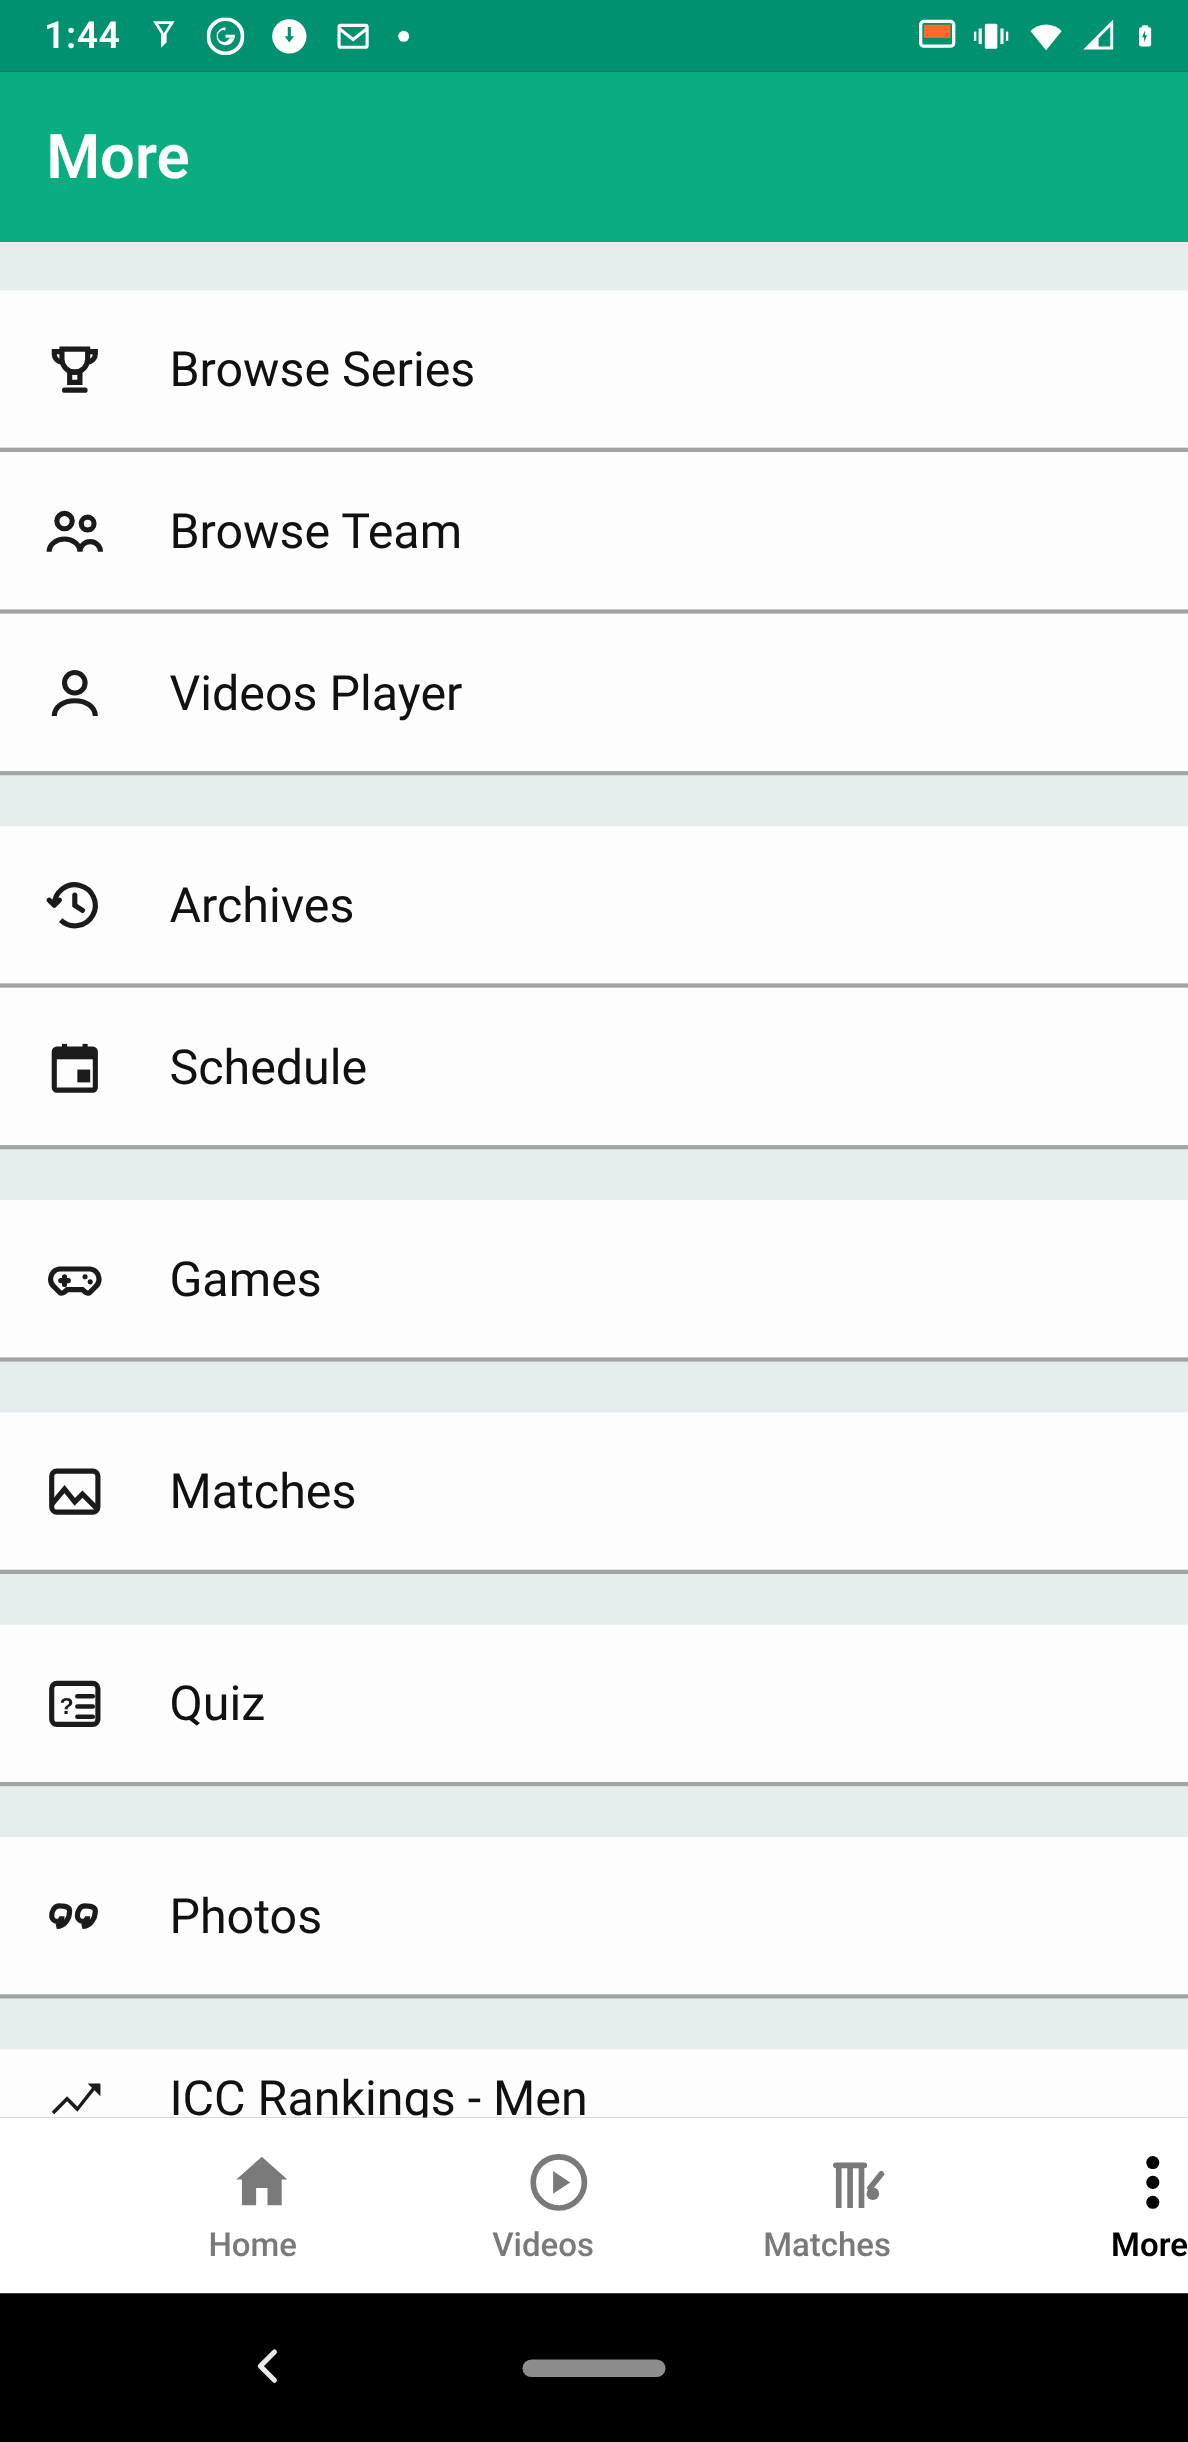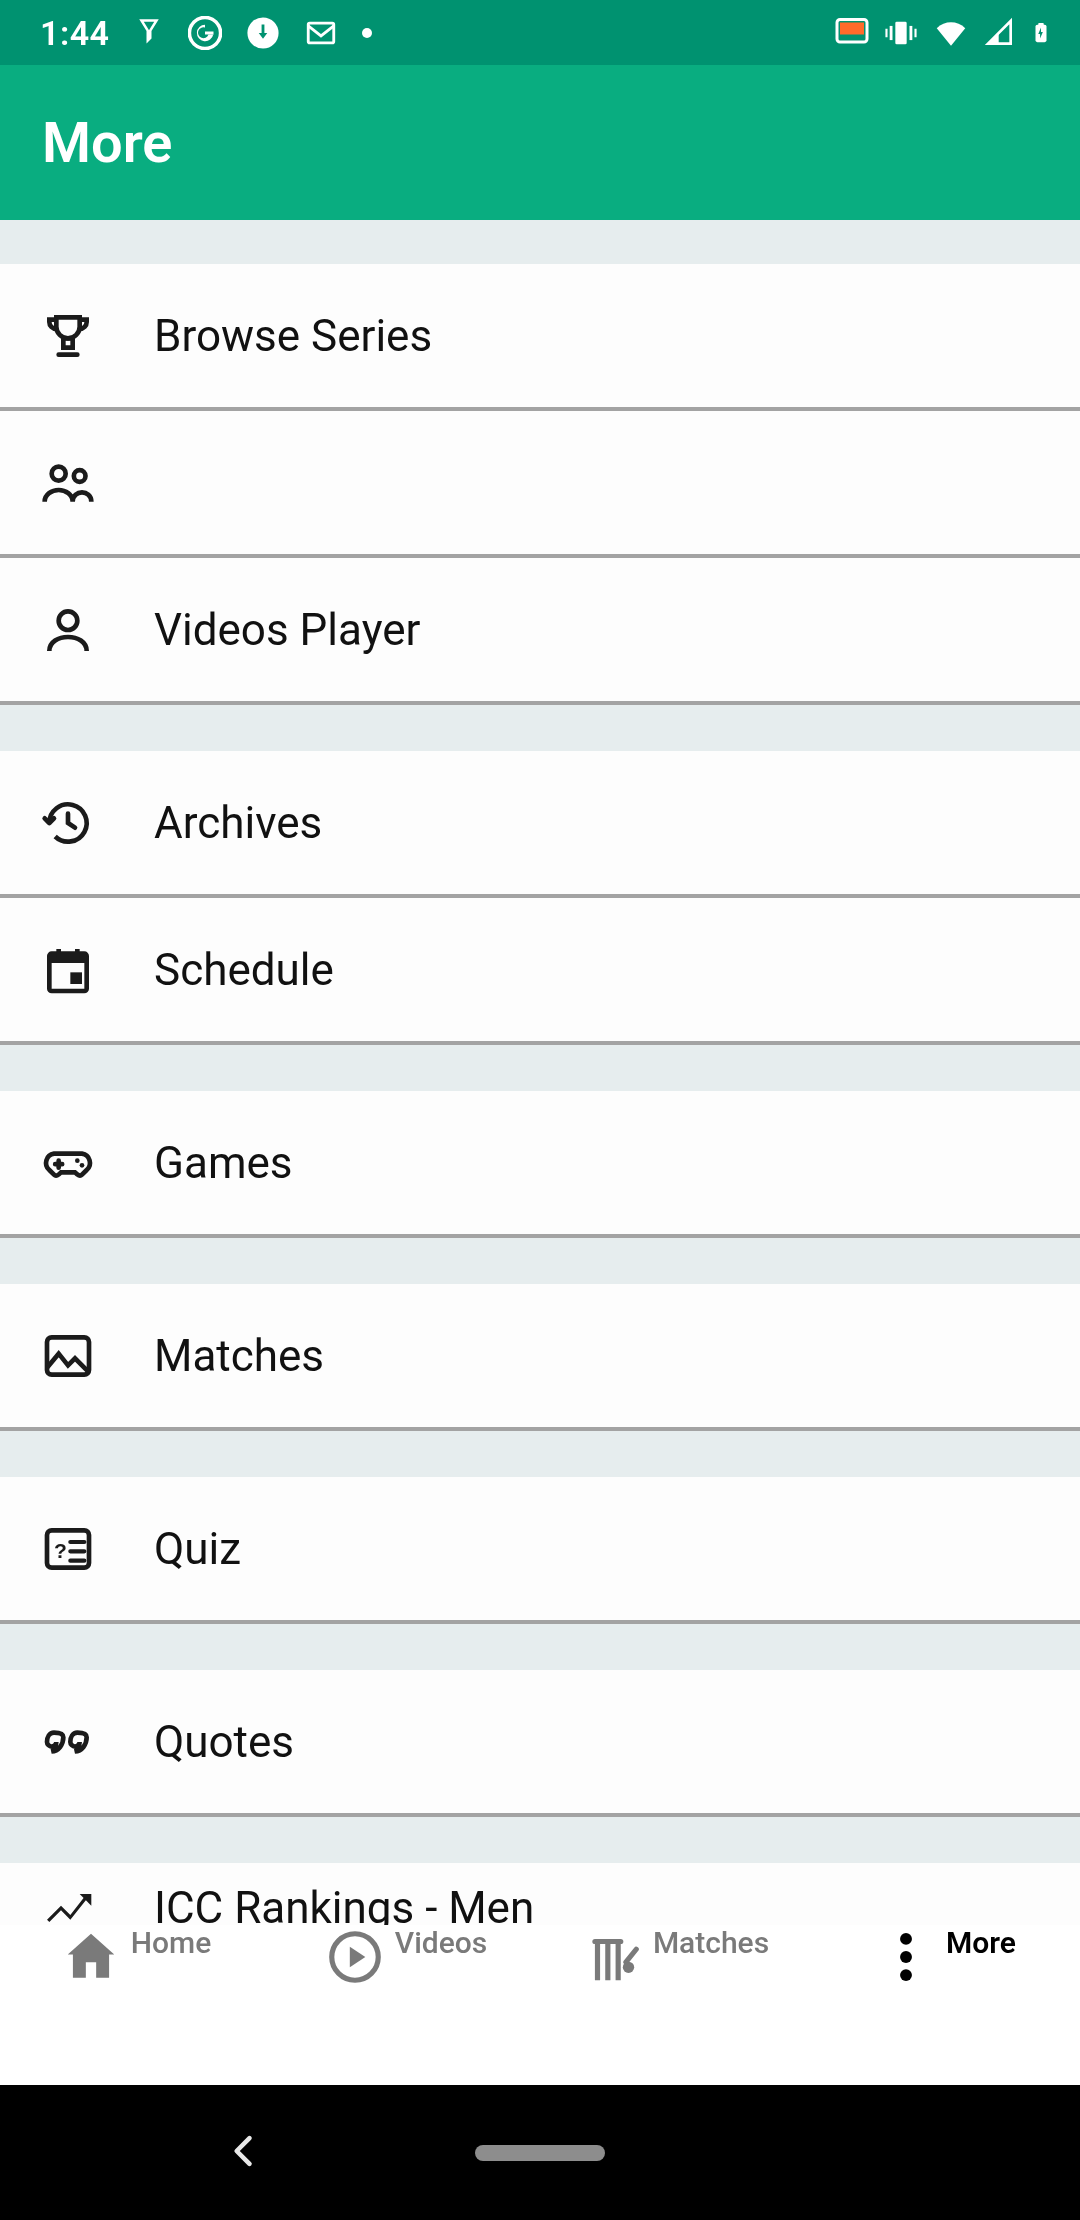--- a/index.html
+++ b/index.html
@@ -72,22 +72,22 @@
 
   
   .tab-bar {
     height: 160px;
     background:#fff;
     display:flex;
   }
   .tab {
     flex:1;
     display:flex;
-    flex-direction:row;
-    align-items:flex-start;
+    flex-direction:column;
+    align-items:flex-end;
     justify-content:center;
     gap:8px;
     color:#7a7a7a;
   }
   .tab.active { color:#000; }
   .tab .ticon { width:64px; height:64px; display:flex; align-items:center; justify-content:center; }
   .tab .ticon svg { width:62px; height:62px; }
   .tab .tlabel { font-size:30px; font-weight:500; }
   .tab.active .tlabel { font-weight:600; }
 
@@ -195,20 +195,21 @@
     <span class="label">Browse Series</span>
   </div>
   <div class="row">
     <span class="icon">
       <svg viewBox="0 0 24 24" fill="none" stroke="#1b1b1b" stroke-width="2">
           <circle cx="8" cy="8" r="3"></circle>
           <circle cx="17" cy="9" r="2.5"></circle>
           <path d="M2 20c0-3 3-5 6-5s6 2 6 5M14 20c0-2.5 2-4 4-4s4 1.5 4 4"></path>
         </svg>
     </span>
+    <span class="label">Browse Team</span>
   </div>
   <div class="row">
     <span class="icon">
       <svg viewBox="0 0 24 24" fill="none" stroke="#1b1b1b" stroke-width="2">
           <circle cx="12" cy="8" r="4"></circle>
           <path d="M4 21c0-4 4-6 8-6s8 2 8 6"></path>
         </svg>
     </span>
     <span class="label">Videos Player</span>
   </div>
@@ -278,21 +279,21 @@
   </div>
 
   <div class="group-gap"></div>
 
   <div class="row">
     <span class="icon">
       <svg viewBox="0 0 24 24" fill="none" stroke="#1b1b1b" stroke-width="2">
           <path d="M6 8c-2 0-3 2-3 4 0 1 1 2 2 2s2-1 2-2c0 3-2 4-2 4 3 0 5-3 5-6 0-1-1-2-4-2zM16 8c-2 0-3 2-3 4 0 1 1 2 2 2s2-1 2-2c0 3-2 4-2 4 3 0 5-3 5-6 0-1-1-2-4-2z"></path>
         </svg>
     </span>
-    <span class="label">Quotes</span>
+    <span class="label">Photos</span>
   </div>
 
   <div class="group-gap"></div>
 
   <div class="row peek">
     <span class="icon">
       <svg viewBox="0 0 24 24" fill="#1b1b1b">
           <path d="M3 17l6-6 4 4 7-9 1 1-8 10-4-4-5 5z"></path>
           <path d="M17 6h5v5z"></path>
         </svg>

